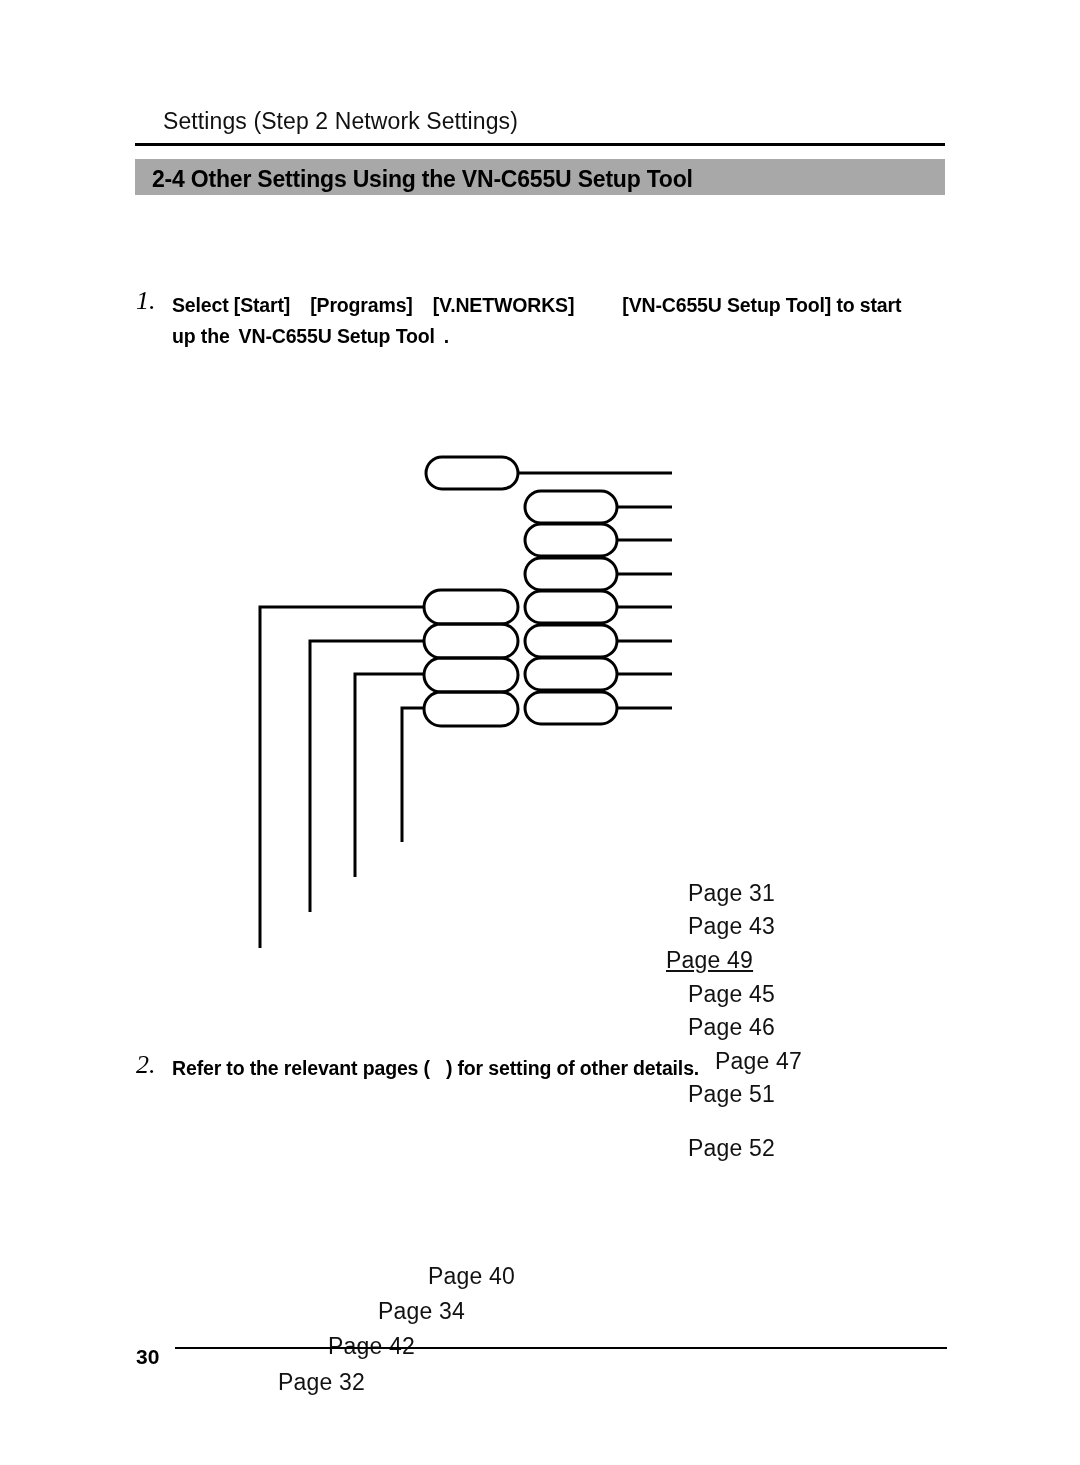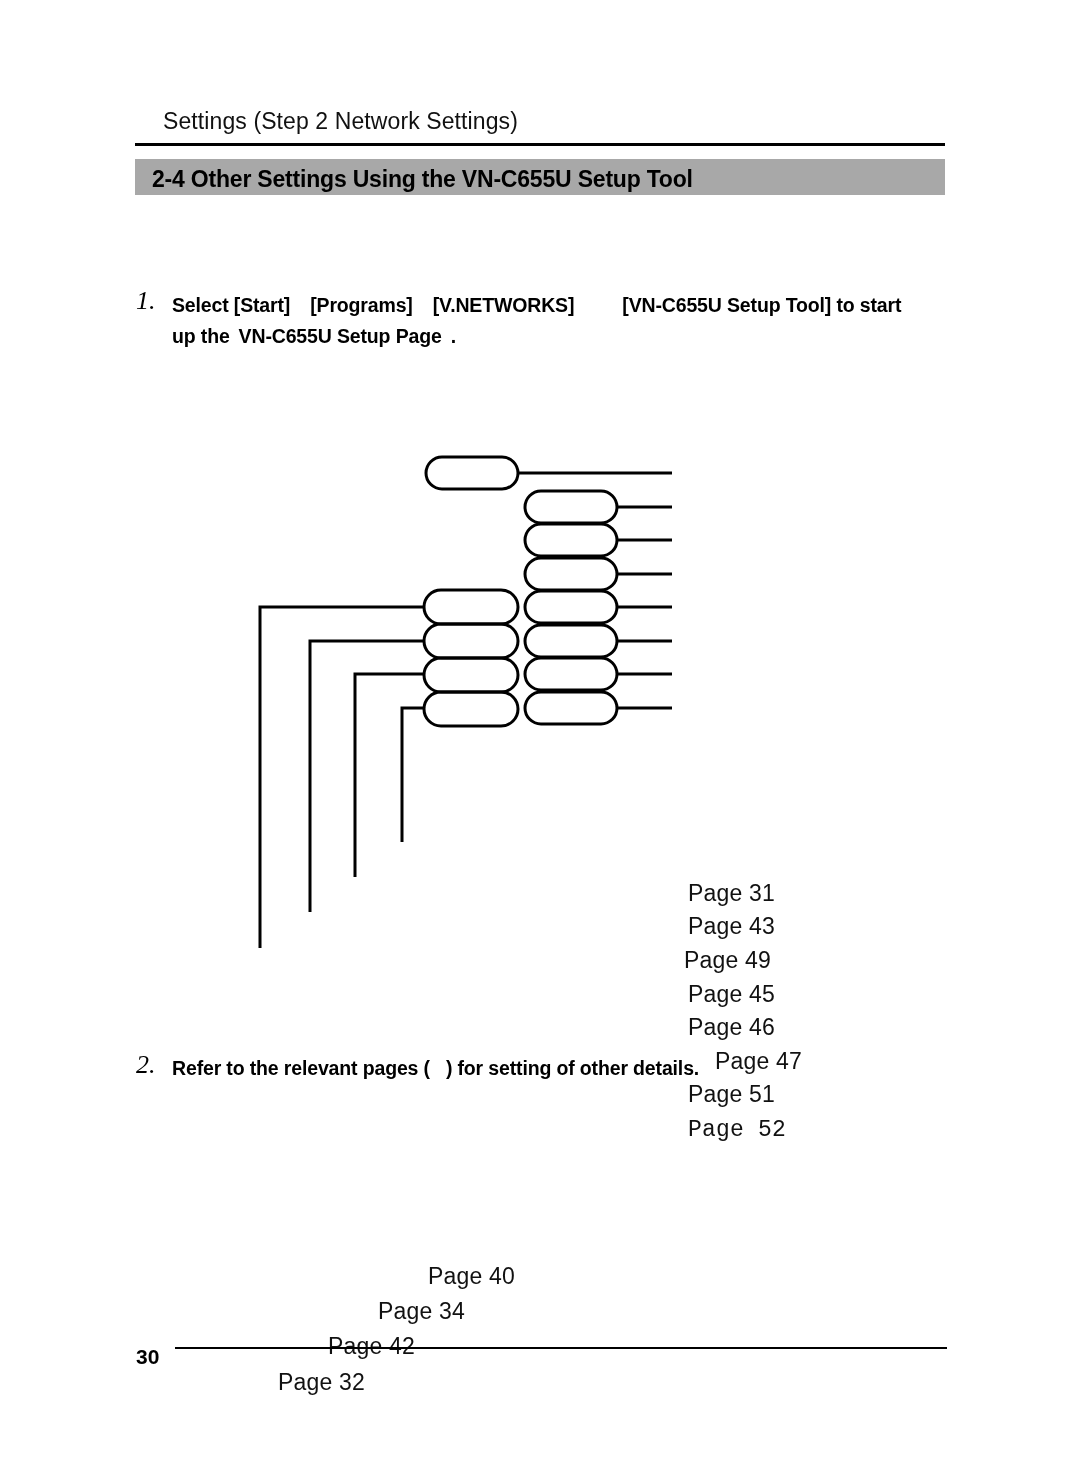--- a/index.html
+++ b/index.html
@@ -147,21 +147,21 @@
 
   <div id="section-band"></div>
   <div id="section-title">2-4 Other Settings Using the  VN-C655U Setup Tool</div>
 
 
   <div class="step-num" id="step1-num">1.</div>
   <div class="step-body" id="step1-line1">
     <span>Select [Start]</span><span class="gap-sm"></span><span>[Programs]</span><span class="gap-sm"></span><span>[V.NETWORKS]</span><span class="gap-md"></span><span>[VN-C655U Setup Tool] to start</span>
   </div>
   <div class="step-body" id="step1-line2">
-    <span>up the</span><span class="gap-xs"></span><span>VN-C655U Setup Page</span><span class="gap-xs"></span><span>.</span>
+    <span>up the</span><span class="gap-xs"></span><span>VN-C655U Setup Tool</span><span class="gap-xs"></span><span>.</span>
   </div>
 
   <div id="diagram">
     <svg width="1080" height="600" viewBox="0 0 1080 600">
       <g fill="none" stroke="#000000" stroke-width="3" stroke-linecap="butt">
 
         <rect x="426" y="37" width="92" height="32" rx="16" ry="16"></rect>
         <line x1="518" y1="53" x2="672" y2="53"></line>
 
         <rect x="525" y="71" width="92" height="32" rx="16" ry="16"></rect>
@@ -195,26 +195,26 @@
         <path d="M424,221 L310,221 L310,492"></path>
 
         <path d="M424,254 L355,254 L355,457"></path>
 
         <path d="M424,288 L402,288 L402,422"></path>
       </g>
     </svg>
 
     <div class="page-label" style="left:688px; top:460px;">Page 31</div>
     <div class="page-label" style="left:688px; top:493px;text-align:center;">Page 43</div>
-    <div class="page-label" style="left:684px; top:527px;">Page 49</div>
+    <div class="page-label" style="left:666px; top:527px;text-decoration:underline;">Page 49</div>
     <div class="page-label" style="left:688px; top:561px;">Page 45</div>
     <div class="page-label" style="left:688px; top:594px;">Page 46</div>
     <div class="page-label" style="left:715px; top:628px;text-align:right;">Page 47</div>
     <div class="page-label" style="left:688px; top:661px;">Page 51</div>
-    <div class="page-label" style="left:688px; top:697px;font-family:Liberation Mono, monospace;">Page 52</div>
+    <div class="page-label" style="left:688px; top:715px;">Page 52</div>
 
     <div class="page-label" style="left:428px; top:843px;">Page 40</div>
     <div class="page-label" style="left:378px; top:878px;">Page 34</div>
     <div class="page-label" style="left:328px; top:913px;">Page 42</div>
     <div class="page-label" style="left:278px; top:949px;">Page 32</div>
   </div>
 
   <div class="step-num" id="step2-num">2.</div>
   <div class="step-body" id="step2-line1">
     <span>Refer to the relevant pages (</span><span class="gap-paren"></span><span>) for setting of other details.</span>

